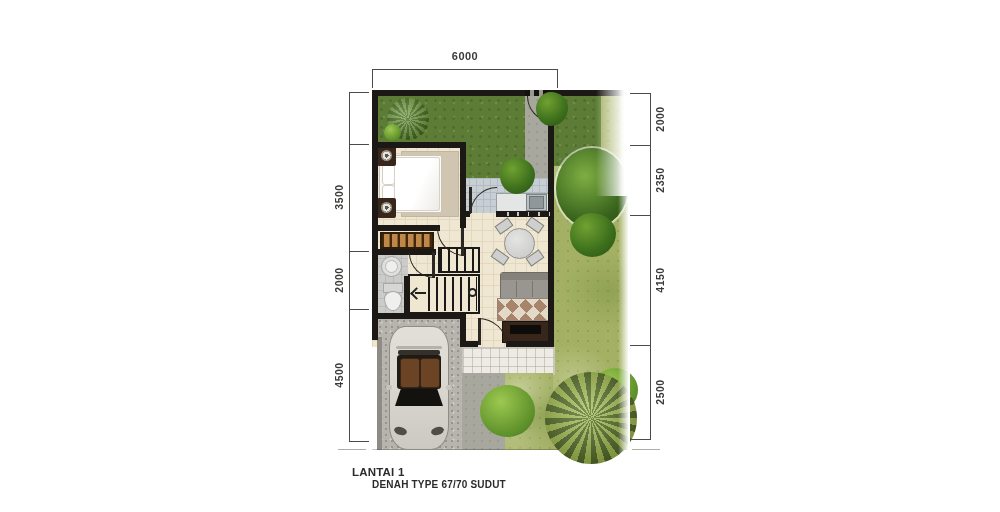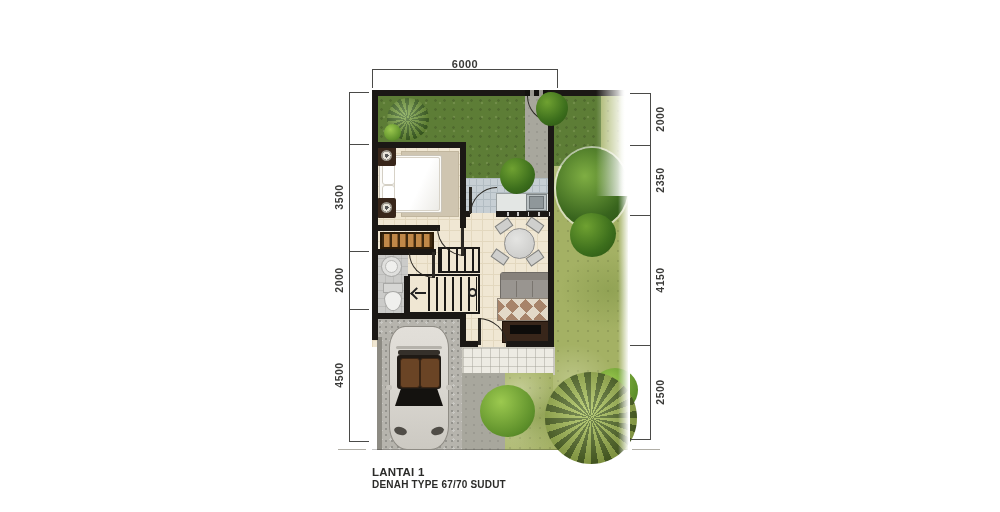--- a/index.html
+++ b/index.html
@@ -192,21 +192,21 @@
   <div class="abs bush" style="left:480px;top:385px;width:55px;height:52px;"></div>
   <div class="abs bush" style="left:592px;top:368px;width:46px;height:44px;"></div>
   <div class="abs palm" style="left:545px;top:372px;width:92px;height:92px;"></div>
 
   <div class="abs" style="left:596px;top:90px;width:34px;height:106px;background:linear-gradient(to right,transparent,#fff 85%);"></div>
   <div class="abs" style="left:618px;top:90px;width:12px;height:375px;background:linear-gradient(to right,transparent,#fff 90%);"></div>
 
   <div class="abs dim" style="left:372px;top:69px;width:186px;height:1.2px;"></div>
   <div class="abs dim" style="left:372px;top:69px;width:1.2px;height:19px;"></div>
   <div class="abs dim" style="left:557px;top:69px;width:1.2px;height:19px;"></div>
-  <div class="hlab" style="left:465px;top:56px;margin-top:8px;">6000</div>
+  <div class="hlab" style="left:465px;top:56px;">6000</div>
 
   <div class="abs dim" style="left:349px;top:92px;width:1.2px;height:350px;"></div>
   <div class="abs dim" style="left:349px;top:92px;width:20px;height:1.2px;"></div>
   <div class="abs dim" style="left:349px;top:144px;width:20px;height:1.2px;"></div>
   <div class="abs dim" style="left:349px;top:251px;width:20px;height:1.2px;"></div>
   <div class="abs dim" style="left:349px;top:309px;width:20px;height:1.2px;"></div>
   <div class="abs dim" style="left:349px;top:441px;width:20px;height:1.2px;"></div>
   <div class="vlab" style="left:339px;top:197px;">3500</div>
   <div class="vlab" style="left:339px;top:280px;">2000</div>
   <div class="vlab" style="left:339px;top:375px;">4500</div>
@@ -218,16 +218,16 @@
   <div class="abs dim" style="left:630px;top:345px;width:20px;height:1.2px;"></div>
   <div class="abs dim" style="left:630px;top:439px;width:20px;height:1.2px;"></div>
   <div class="vlab" style="left:660px;top:119px;">2000</div>
   <div class="vlab" style="left:660px;top:180px;">2350</div>
   <div class="vlab" style="left:660px;top:280px;">4150</div>
   <div class="vlab" style="left:660px;top:392px;">2500</div>
 
   <div class="abs" style="left:338px;top:449px;width:28px;height:1px;background:#b0aea6;"></div>
   <div class="abs" style="left:632px;top:449px;width:28px;height:1px;background:#b0aea6;"></div>
 
-  <div class="abs title1" style="left:372px;top:466px;">LANTAI 1</div>
+  <div class="abs title1" style="left:352px;top:466px;">LANTAI 1</div>
   <div class="abs title2" style="left:372px;top:479px;">DENAH TYPE 67/70 SUDUT</div>
 
 </div>
 
 </body></html>

